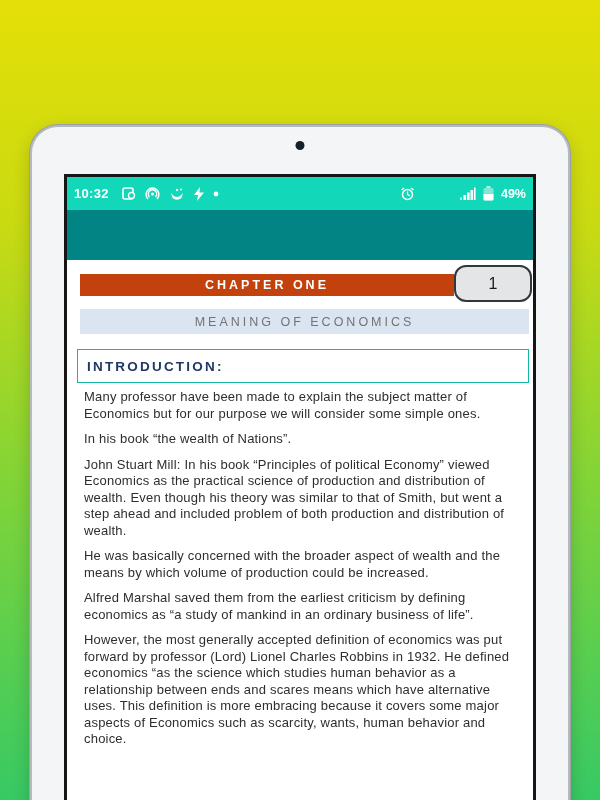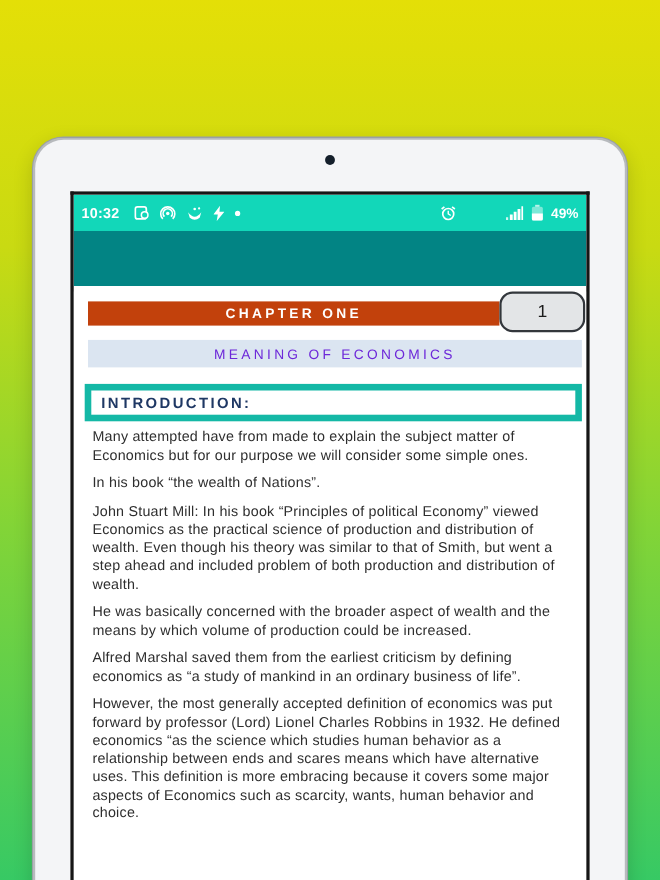--- a/index.html
+++ b/index.html
@@ -35,22 +35,22 @@
   .chapter-row { position:relative; margin:5px 1px 0 13px; height:37px; }
   .chapter-bar { position:absolute; left:0; right:78px; top:9px; height:22px;
     background:#c2410c; display:flex; align-items:center; justify-content:center;
     color:#ffffff; font-weight:bold; font-size:12.5px; letter-spacing:3px; }
   .page-tab { position:absolute; right:0; top:0; width:78px; height:37px;
     background:#e3e5e7; border:2px solid #33373c; border-radius:12px;
     display:flex; align-items:center; justify-content:center;
     font-size:16px; color:#1c1c1c; }
   .title-bar { margin:7px 4px 0 13px; height:25px; background:#dbe5f1;
     display:flex; align-items:center; justify-content:center;
-    color:#6d28d9; font-size:12.5px; letter-spacing:3px; }
-  .intro-box { margin:15px 4px 0 10px; height:34px; border:6px solid #14b8a6;
+    color:#737373; font-size:12.5px; letter-spacing:3px; }
+  .intro-box { margin:15px 4px 0 10px; height:34px; border:1px solid #14b8a6;
     display:flex; align-items:center; padding-left:9px;
     color:#1f3864; font-size:13.5px; font-weight:600; letter-spacing:2.2px; }
   .paras { margin-top:6px; padding:0 13px 0 17px; }
   .paras p { font-size:13px; line-height:16.5px; letter-spacing:.2px;
     color:#2e2e2e; margin-bottom:9px; }
 </style>
 </head>
 <body>
 
 <div class="stage">
@@ -131,21 +131,21 @@
           <div class="page-tab">1</div>
         </div>
 
         <div class="title-bar">MEANING OF ECONOMICS</div>
 
         <div class="intro-box">
           <span>INTRODUCTION:</span>
         </div>
 
         <div class="paras">
-            <p>Many attempted have from made to explain the subject matter of Economics but for our purpose we will consider some simple ones.</p>
+            <p>Many professor have been made to explain the subject matter of Economics but for our purpose we will consider some simple ones.</p>
             <p>In his book “the wealth of Nations”.</p>
             <p>John Stuart Mill: In his book “Principles of political Economy” viewed Economics as the practical science of production and distribution of wealth. Even though his theory was similar to that of Smith, but went a step ahead and included problem of both production and distribution of wealth.</p>
             <p>He was basically concerned with the broader aspect of wealth and the means by which volume of production could be increased.</p>
             <p>Alfred Marshal saved them from the earliest criticism by defining economics as “a study of mankind in an ordinary business of life”.</p>
             <p>However, the most generally accepted definition of economics was put forward by professor (Lord) Lionel Charles Robbins in 1932. He defined economics “as the science which studies human behavior as a relationship between ends and scares means which have alternative uses. This definition is more embracing because it covers some major aspects of Economics such as scarcity, wants, human behavior and choice.</p>
           </div>
       </div>
 
     </div>
   </div>

